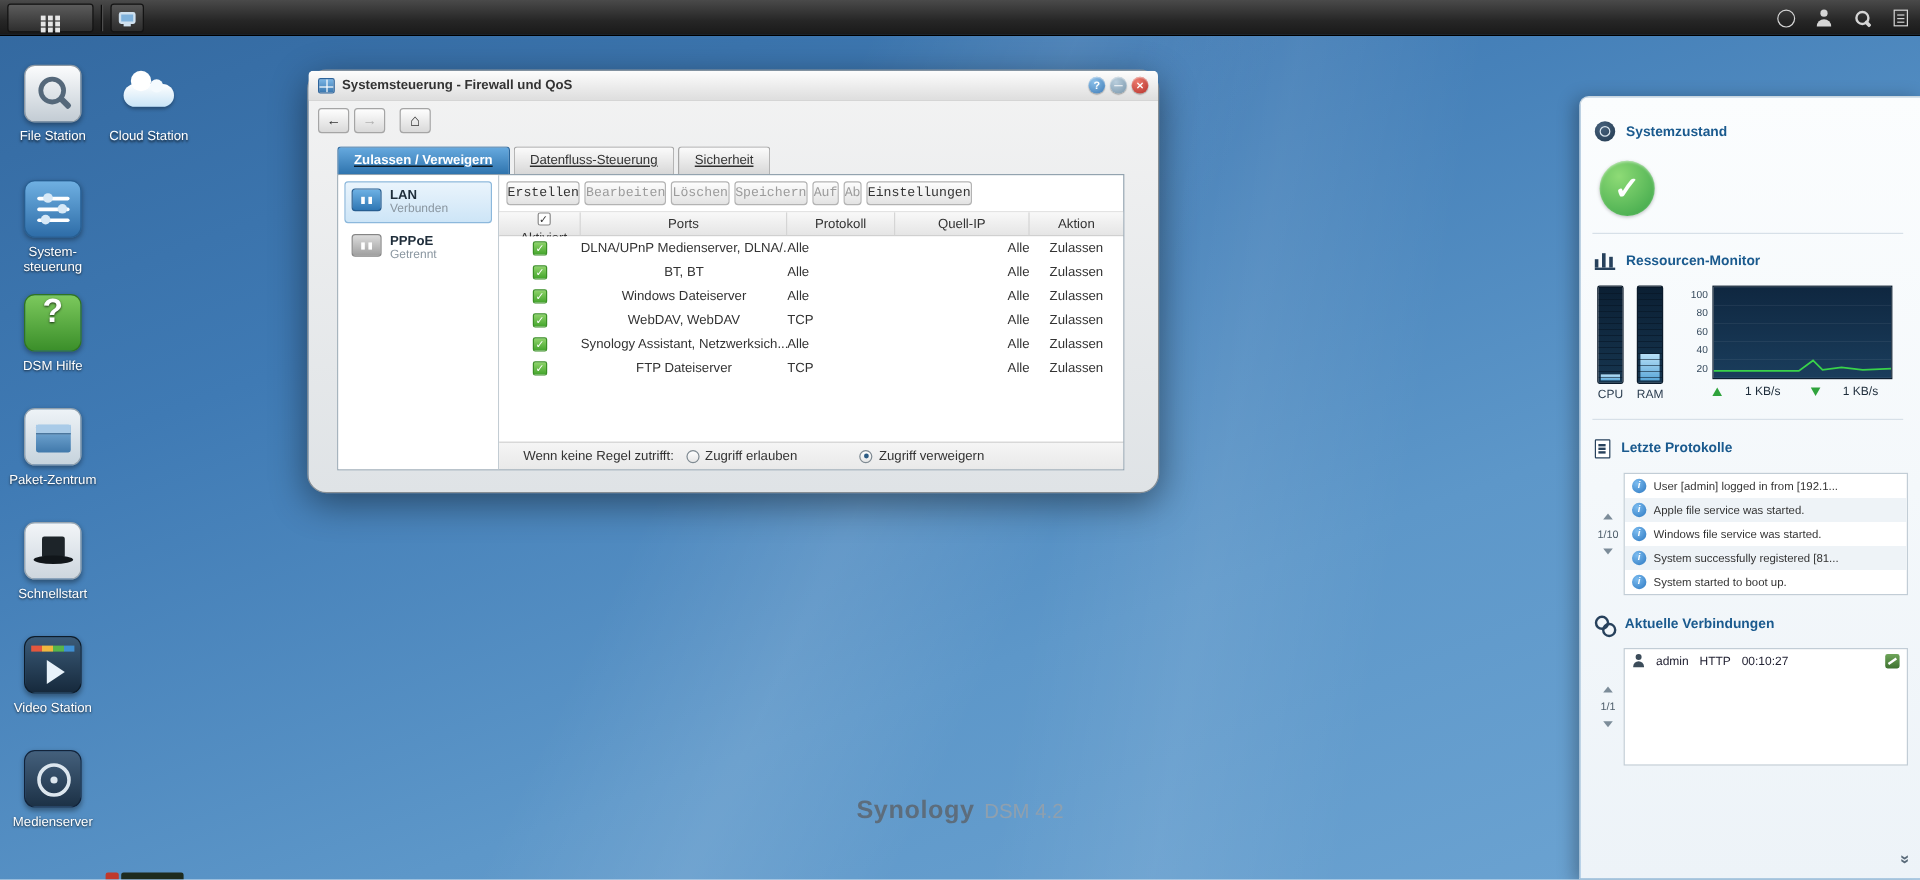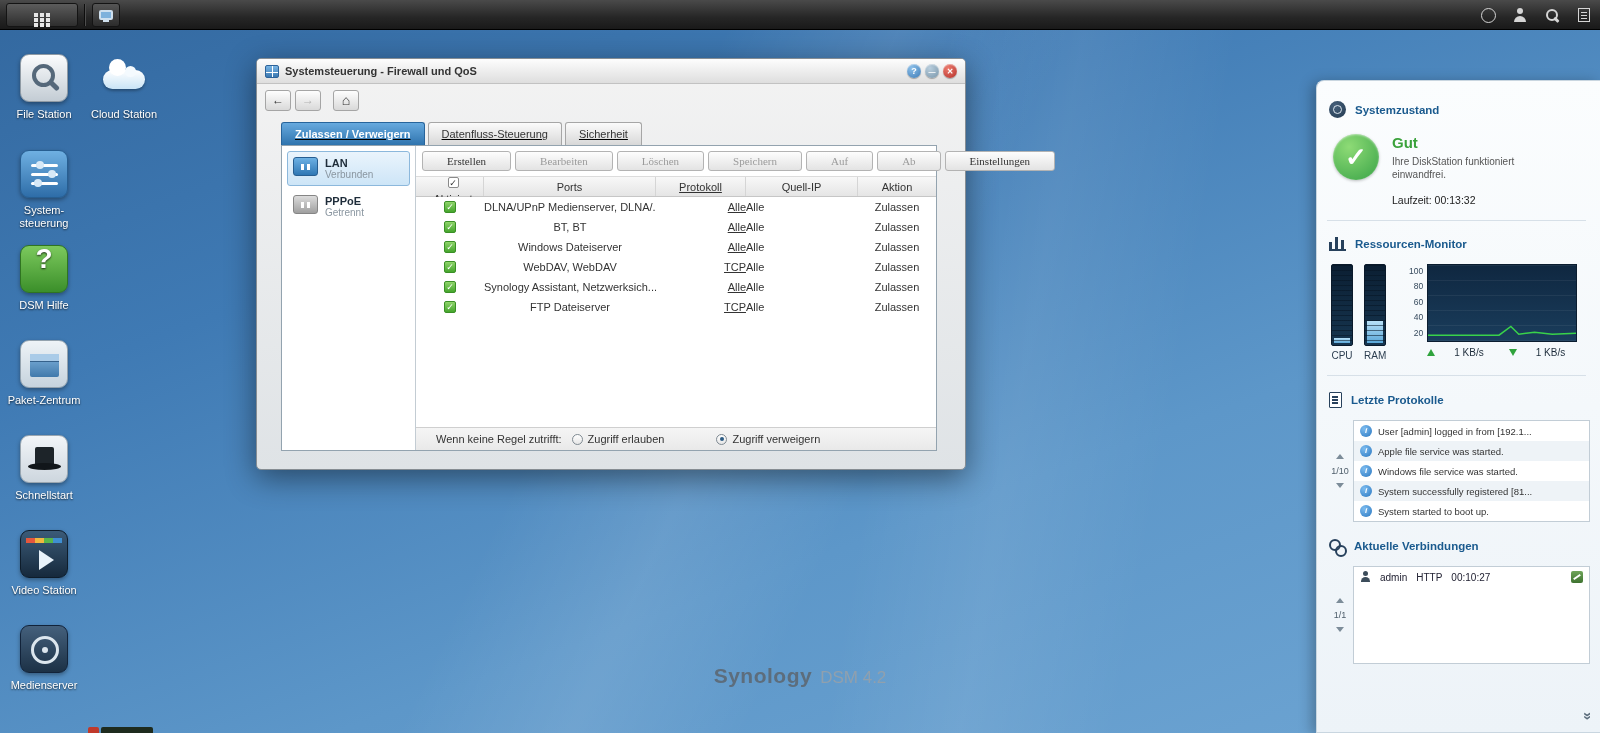--- a/index.html
+++ b/index.html
@@ -64,22 +64,22 @@
   .dicon[data-kind="media-server"]{background:linear-gradient(#44607c,#1c3146);border:1px solid #12233a;}
   .dicon[data-kind="media-server"]::before{content:"";position:absolute;left:10px;top:10px;width:22px;height:22px;border:3px solid #dce6ee;border-radius:50%;}
   .dicon[data-kind="media-server"]::after{content:"";position:absolute;left:21px;top:21px;width:6px;height:6px;background:#dce6ee;border-radius:50%;}
 
   
   .branding{position:absolute;left:0;width:1600px;top:664px;text-align:center;z-index:1;}
   .brand-name{font-size:21px;font-weight:bold;color:#5d6d7c;letter-spacing:.5px;}
   .brand-ver{font-size:17px;color:#90a0ae;margin-left:8px;}
 
   
-  .window{position:absolute;left:256px;top:58px;width:710px;height:412px;z-index:10;
-    background:linear-gradient(#f3f3f3,#dfe3e6);border:1px solid #868d93;border-radius:5px;box-shadow:0 8px 30px rgba(0,0,0,.45);}
+  .window{position:absolute;left:256px;top:58px;width:710px;height:353px;z-index:10;
+    background:linear-gradient(#f3f3f3,#dfe3e6);border:1px solid #868d93;border-radius:16px;box-shadow:0 8px 30px rgba(0,0,0,.45);}
   .titlebar{position:absolute;top:0;left:0;right:0;height:25px;display:flex;align-items:center;gap:6px;padding:0 8px;
     background:linear-gradient(#fdfdfd,#dedede);border-bottom:1px solid #c2c2c2;border-radius:4px 4px 0 0;cursor:move;}
   .win-icon{width:14px;height:13px;border-radius:2px;border:1px solid #2d639a;flex:0 0 auto;background:
     linear-gradient(#fff,#fff) 6px 0/1px 100% no-repeat,
     linear-gradient(#fff,#fff) 0 6px/100% 1px no-repeat,
     linear-gradient(#7ab5e5,#3a78b0);}
   .win-title{font-size:11px;font-weight:bold;color:#333;}
   .win-btns{margin-left:auto;display:flex;gap:4px;}
   .win-btn{width:14px;height:14px;border-radius:50%;display:flex;align-items:center;justify-content:center;color:#fff;font-size:9px;font-weight:bold;cursor:pointer;box-shadow:inset 0 1px 1px rgba(255,255,255,.5),0 1px 1px rgba(0,0,0,.3);}
   .win-btn.help{background:radial-gradient(circle at 35% 30%,#8cc0ea,#3d7ab5);}
@@ -104,29 +104,29 @@
   .iface{display:flex;align-items:flex-start;gap:7px;padding:5px 5px;border:1px solid transparent;border-radius:3px;margin-bottom:3px;cursor:pointer;}
   .iface.selected{background:linear-gradient(#eaf4fc,#cde5f7);border-color:#8cb8dc;}
   .if-icon{width:25px;height:19px;border-radius:3px;position:relative;flex:0 0 auto;}
   .if-icon[data-kind="lan"]{background:linear-gradient(#6db1e4,#2f77b4);border:1px solid #275e91;}
   .if-icon[data-kind="pppoe"]{background:linear-gradient(#dcdcdc,#9f9f9f);border:1px solid #858585;}
   .if-icon::after{content:"";position:absolute;left:7px;top:6px;width:3px;height:6px;background:#fff;box-shadow:6px 0 #fff;}
   .if-name{font-size:11px;font-weight:bold;color:#1f2d3a;display:block;}
   .if-status{font-size:10px;color:#8a96a0;display:block;}
   .main{flex:1;display:flex;flex-direction:column;min-width:0;}
   .btnrow{display:flex;gap:4px;padding:5px 6px;border-bottom:1px solid #dcdcdc;}
-  .tbtn{height:20px;padding:0 24px;border:1px solid #b3b3b3;border-radius:3px;background:linear-gradient(#fdfdfd,#e3e3e3);font-size:11px;color:#9b9b9b;font-family:Liberation Serif, serif;cursor:pointer;}
+  .tbtn{height:20px;padding:0 0;border:1px solid #b3b3b3;border-radius:3px;background:linear-gradient(#fdfdfd,#e3e3e3);font-size:11px;color:#9b9b9b;font-family:Liberation Mono, monospace;cursor:pointer;}
   .tbtn.enabled{color:#333;}
   .thead{display:flex;height:20px;align-items:center;background:linear-gradient(#f8f8f8,#e5e5e5);border-bottom:1px solid #c6c6c6;font-size:11px;color:#333;}
   .thead>span{border-right:1px solid #d5d5d5;height:100%;display:flex;align-items:center;justify-content:center;flex-direction:column;}
   .thead>span:last-child{border-right:none;}
   .c1{width:68px;flex:0 0 auto;}
   .c2{width:172px;flex:0 0 auto;text-align:center;justify-content:center;}
-  .c3{width:90px;flex:0 0 auto;text-align:right;text-decoration:underline;}
-  .c4{width:112px;flex:0 0 auto;text-align:left;}
+  .c3{width:90px;flex:0 0 auto;text-align:left;}
+  .c4{width:112px;flex:0 0 auto;text-align:right;}
   .c5{flex:1;text-align:center;}
   .thead .c1{justify-content:flex-start;gap:5px;padding-left:7px;}
   .hcheck{width:11px;height:11px;background:#fff;border:1px solid #8a8a8a;border-radius:2px;font-size:9px;line-height:10px;text-align:center;color:#333;cursor:pointer;}
   .hcheck::before{content:"✓";}
   .tbody{flex:1;overflow:hidden;background:#fff;}
   .trow{display:flex;height:20px;align-items:center;font-size:11px;color:#333;cursor:pointer;}
   .trow .c1{display:flex;justify-content:center;}
   .trow .c2,.trow .c3,.trow .c4,.trow .c5{white-space:nowrap;overflow:hidden;}
   .gcheck{width:12px;height:12px;border:1px solid #3a8f26;border-radius:2px;background:linear-gradient(#8fd46b,#44a52c);color:#fff;font-size:9px;line-height:11px;text-align:center;cursor:pointer;}
   .gcheck::before{content:"✓";}
@@ -431,25 +431,20 @@
   </div>
 </div>
 
 <div class="widgets">
   <div class="wsec-head">
     <span class="wicon health-icon"></span>
     <span>Systemzustand</span>
   </div>
   <div class="health-body">
     <div class="status-circle"></div>
-    <div>
-      <div class="status-word">Gut</div>
-      <div class="status-desc">Ihre DiskStation funktioniert einwandfrei.</div>
-      <div class="uptime">Laufzeit: 00:13:32</div>
-    </div>
   </div>
   <hr class="wdiv">
   <div class="wsec-head">
     <span class="wicon chart-icon"></span>
     <span>Ressourcen-Monitor</span>
   </div>
   <div class="monitor-body">
     <div class="gauge-col">
       <div class="gauge">
           <div class="gfill" style="height: 6%;"></div>

